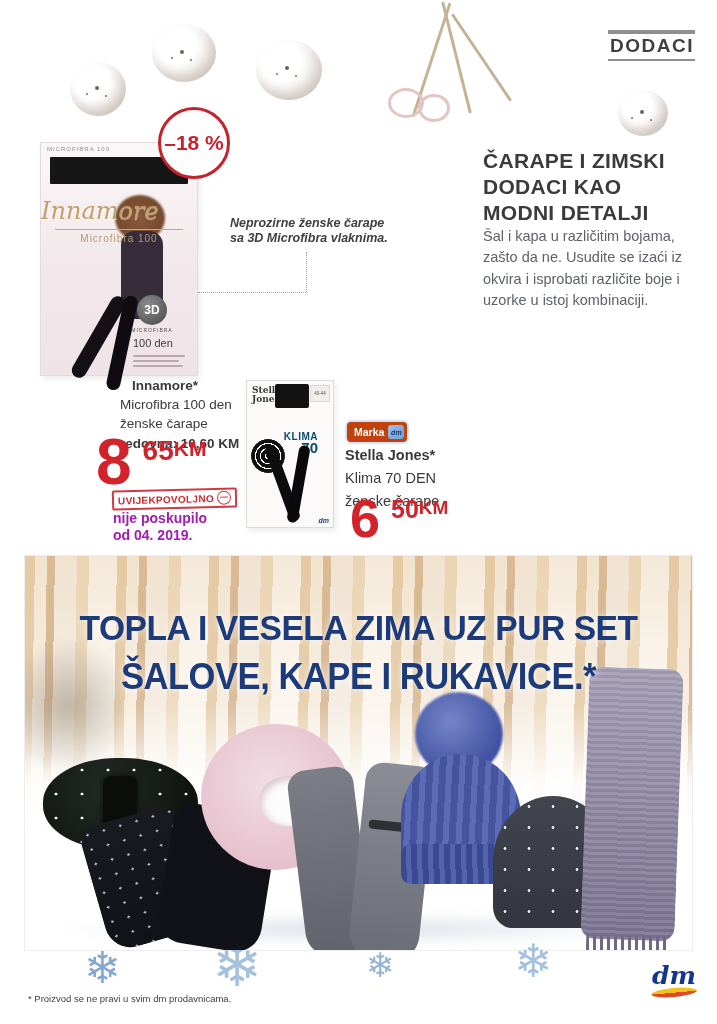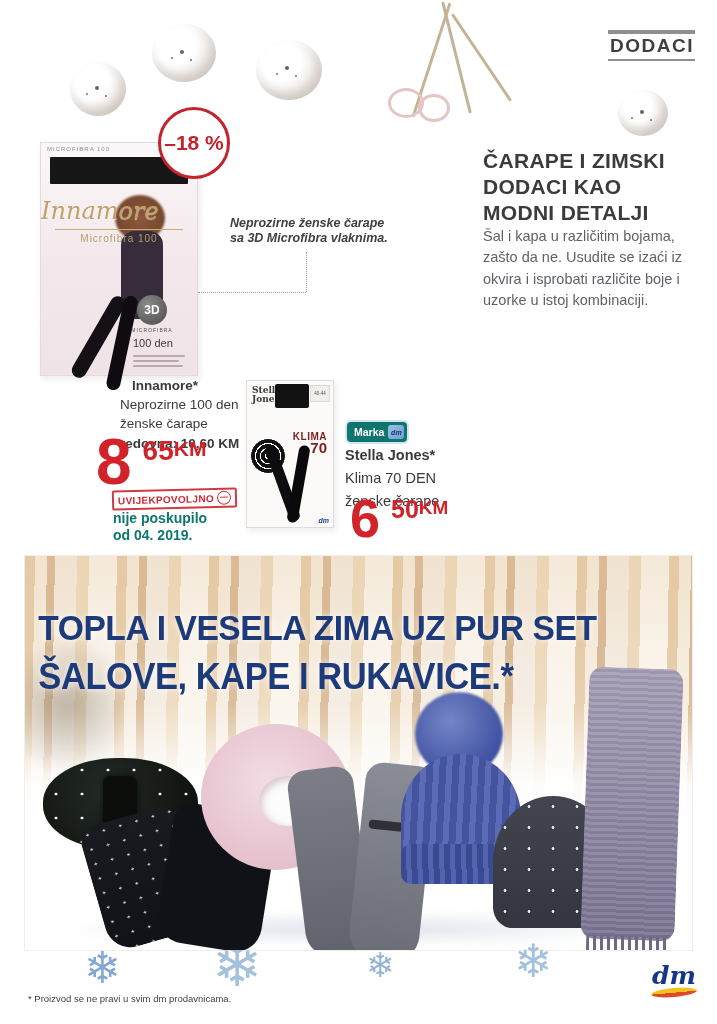--- a/index.html
+++ b/index.html
@@ -65,43 +65,43 @@
   .price .cur{font-size:21px;line-height:1;}
   .price-2{position:absolute;left:350px;top:496px;}
   .price-2 .whole{font-size:54px;}
   .price-2 .cents{font-size:25px;}
   .price-2 .cur{font-size:19px;}
   .stamp{position:absolute;left:112px;top:489px;display:flex;align-items:center;gap:3px;
     border:2px solid #d13a42;border-radius:2px;padding:1px 4px;transform:rotate(-1.5deg);
     font-size:10px;font-weight:bold;color:#cf2b35;letter-spacing:.3px;background:rgba(255,255,255,.6);}
   .stamp-circle{width:12px;height:12px;border:1.5px solid #d13a42;border-radius:50%;position:relative;}
   .stamp-circle:after{content:"";position:absolute;left:2px;right:2px;top:4.5px;height:1.5px;background:#d13a42;}
-  .stamp-note{position:absolute;left:113px;top:510px;font-size:14px;font-weight:bold;color:#0f766e;
+  .stamp-note{position:absolute;left:113px;top:510px;font-size:14px;font-weight:bold;color:#a21caf;
     line-height:17px;white-space:pre-line;}
   
   .pack2{position:absolute;left:246px;top:380px;width:86px;height:146px;background:#fbfaf9;
     border:1px solid #dfdbd8;box-shadow:2px 3px 6px rgba(0,0,0,.08);}
   .pack2-logo{position:absolute;left:5px;top:5px;font-family:"DejaVu Serif",serif;font-size:9px;
     font-weight:bold;color:#3a3a3a;line-height:9px;white-space:pre-line;}
   .pack2-swatch{position:absolute;left:28px;top:3px;width:34px;height:24px;background:#121212;border-radius:2px;}
   .pack2-size{position:absolute;right:3px;top:4px;width:18px;height:15px;background:#f0eeeb;
     border:1px solid #ddd9d5;font-size:4.5px;color:#555;display:flex;align-items:center;justify-content:center;}
-  .pack2-klima{position:absolute;right:6px;top:50px;text-align:right;color:#7f1d1d;}
+  .pack2-klima{position:absolute;right:15px;top:50px;text-align:right;color:#0c4a6e;}
   .pack2-klima .kt{font-size:10px;font-weight:bold;letter-spacing:.5px;}
   .pack2-klima .kd{font-size:15px;font-weight:bold;line-height:12px;}
   .pack2-badge{position:absolute;left:4px;top:58px;width:34px;height:34px;border-radius:50%;
     background:repeating-radial-gradient(circle at 50% 50%,#111 0 2px,#fff 2px 3px,#111 3px 5px);}
   .pack2-leg1{position:absolute;left:30px;top:62px;width:11px;height:80px;border-radius:6px;
     background:#0d0d0f;transform:rotate(-20deg);}
   .pack2-leg2{position:absolute;left:46px;top:64px;width:11px;height:78px;border-radius:6px;
     background:#0a0a0c;transform:rotate(10deg);}
   .pack2-dm{position:absolute;right:4px;bottom:3px;font-size:7px;font-weight:bold;font-style:italic;color:#1b3f94;}
   
   .marka{position:absolute;left:345px;top:420px;height:20px;display:flex;align-items:center;gap:4px;
-    background:#0f766e;border:2px solid #d5e3f2;border-radius:6px;padding:0 3px 0 7px;}
+    background:#c2410c;border:2px solid #d5e3f2;border-radius:6px;padding:0 3px 0 7px;}
   .marka-label{font-size:10.5px;font-weight:bold;color:#fff;}
   .marka-square{width:16px;height:14px;border-radius:3px;background:linear-gradient(135deg,#9cc0e6,#6d9fd4);
     display:flex;align-items:center;justify-content:center;font-size:7px;font-weight:bold;
     font-style:italic;color:#16356f;}
   .p2-info{position:absolute;left:345px;top:444px;font-size:14.5px;color:#3a3a3a;line-height:23px;}
   .p2-info .brand{font-weight:bold;}
   
   .article-heading{position:absolute;left:483px;top:148px;font-size:21px;font-weight:bold;
     color:#3b3b3b;line-height:26px;letter-spacing:.3px;white-space:pre-line;}
   .article-body{position:absolute;left:483px;top:226px;width:215px;}
@@ -109,21 +109,21 @@
   
   .banner{position:absolute;left:25px;top:556px;width:667px;height:394px;overflow:hidden;
     box-shadow:0 0 0 1px #eee;}
   .banner-bg{position:absolute;inset:0;
     background-image:
       linear-gradient(180deg,rgba(236,216,186,.35) 0%,rgba(255,255,255,0) 28%),
       linear-gradient(180deg,rgba(255,255,255,.15) 0%,rgba(255,255,255,.35) 38%,rgba(255,255,255,.95) 58%,#ffffff 70%),
       repeating-linear-gradient(91deg,#dcb887 0 10px,#f2e5d1 10px 22px,#c99d6b 22px 30px,#f0e4d4 30px 52px,#e6cba2 52px 64px,#f8f0e4 64px 92px);}
   .banner-bush{position:absolute;left:-12px;top:70px;width:110px;height:160px;border-radius:50%;
     background:radial-gradient(circle,rgba(150,135,115,.55),rgba(150,135,115,0) 70%);filter:blur(3px);}
-  .headline{position:absolute;left:0;top:52px;width:100%;text-align:left;color:#1d3a7a;
+  .headline{position:absolute;left:0;top:52px;width:100%;text-align:center;color:#1d3a7a;
     font-weight:bold;z-index:4;text-shadow:0 0 8px rgba(255,255,255,.85);}
   .headline .l1{font-size:35px;letter-spacing:-.5px;transform:scaleX(.96);}
   .headline .l2{font-size:36px;letter-spacing:-.5px;margin-top:8px;transform:scaleX(.96);}
   .item{position:absolute;z-index:3;}
   .item-shadow{position:absolute;left:25px;right:25px;bottom:4px;height:34px;border-radius:50%;z-index:2;
     background:radial-gradient(ellipse,rgba(165,180,200,.4),rgba(165,180,200,0) 70%);filter:blur(4px);}
   .headband{left:18px;top:202px;width:155px;height:92px;border-radius:48%;
     background:radial-gradient(circle at 40% 35%,#232a27,#10140f 75%);
     background-image:radial-gradient(#fff 1.2px,transparent 1.8px),radial-gradient(circle at 40% 35%,#232a27,#11150f 75%);
     background-size:26px 24px,100% 100%;}
@@ -208,21 +208,21 @@
 
   <div class="promo-badge">–18 %</div>
 
   <div class="callout">Neprozirne ženske čarape
 sa 3D Microfibra vlaknima.</div>
   <div class="dot-v"></div>
   <div class="dot-h"></div>
 
   <div class="p1-info">
     <div class="brand">Innamore*</div>
-    <div>Neprozirne 100 den</div>
+    <div>Microfibra 100 den</div>
     <div>ženske čarape</div>
     <div class="regular">redovna: 10,60 KM</div>
   </div>
   <div class="price price-1">
     <span class="whole">8</span>
     <span class="frac">
       <span class="cents">65</span>
       <span class="cur">KM</span>
     </span>
   </div>

